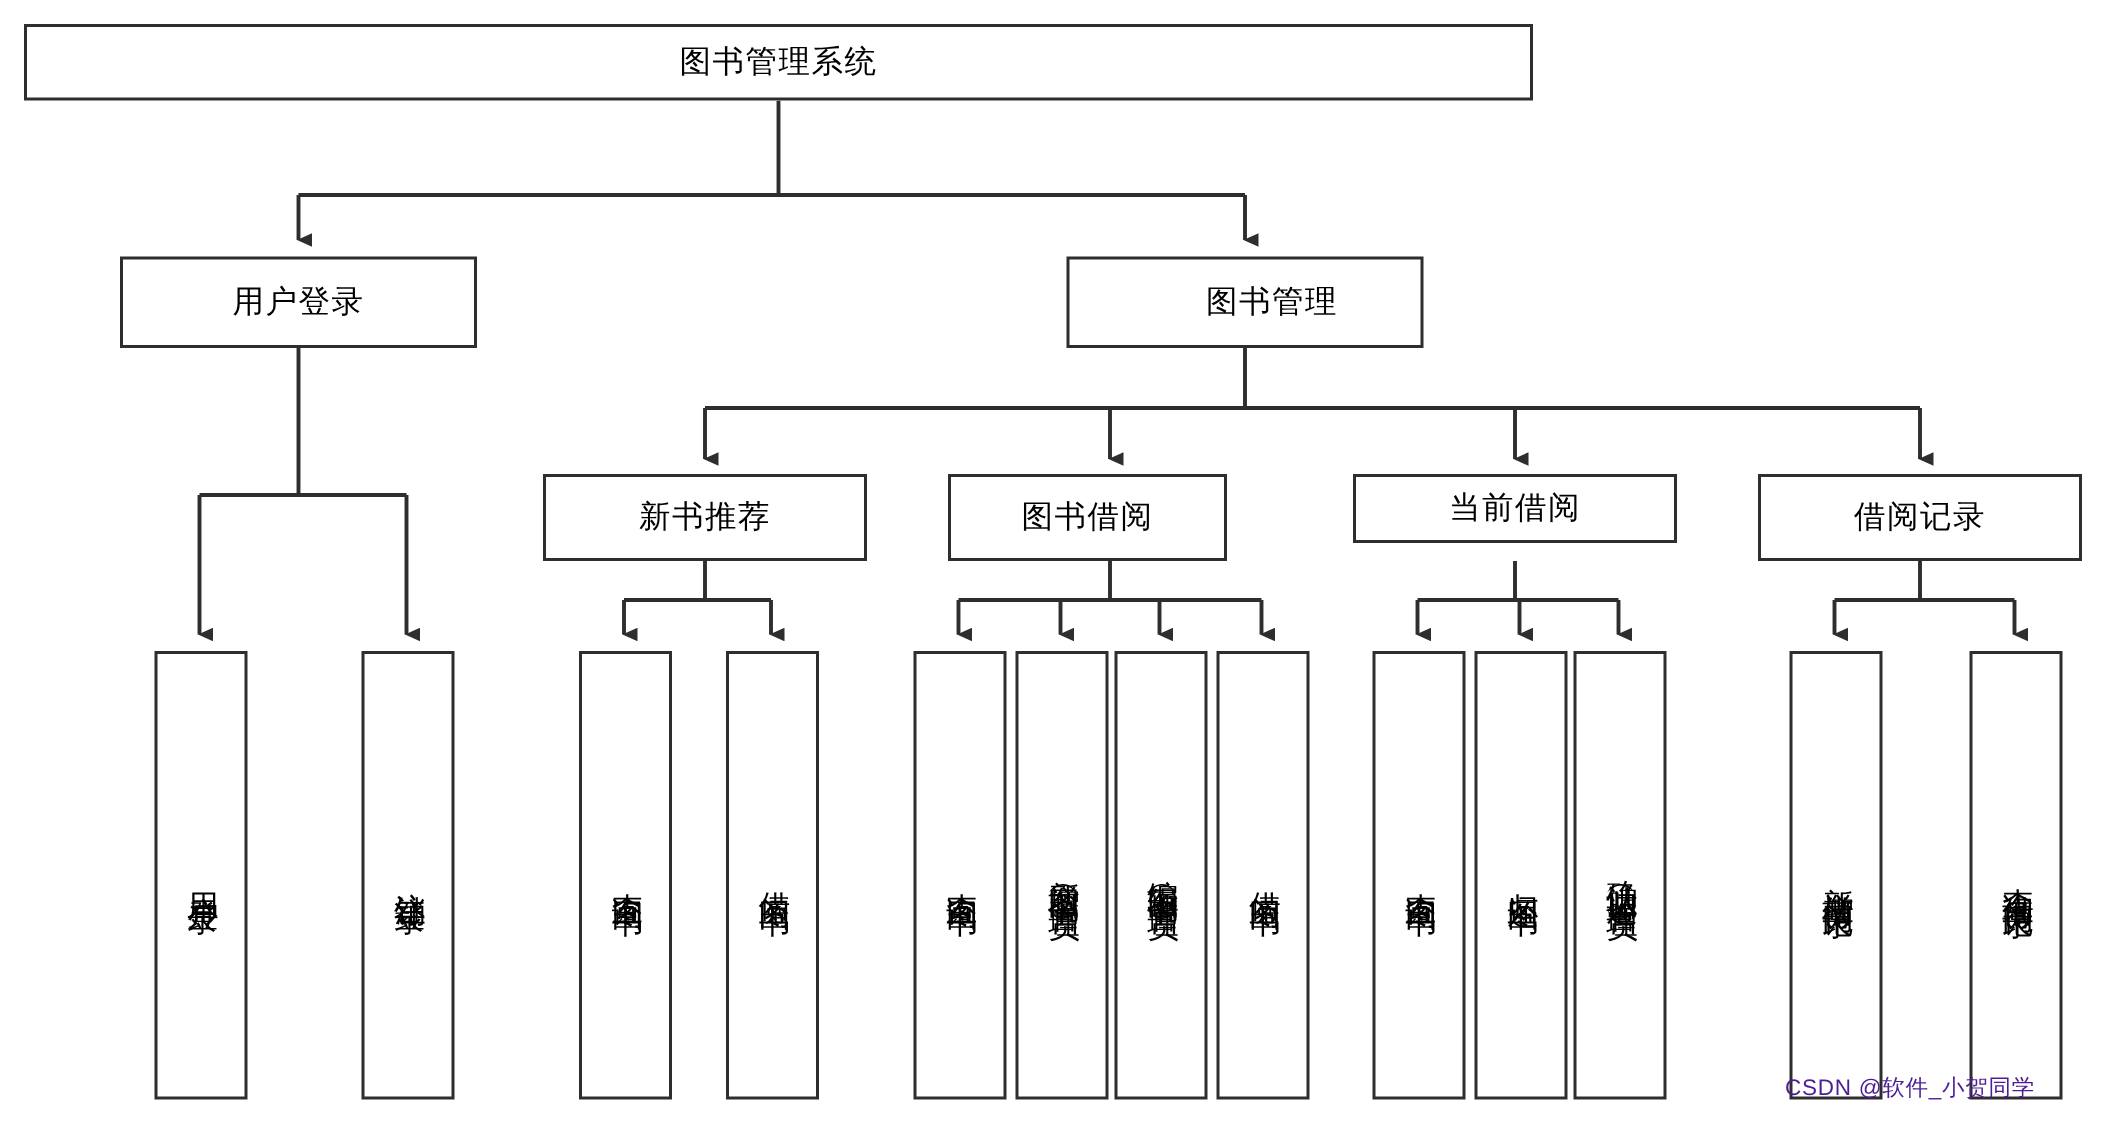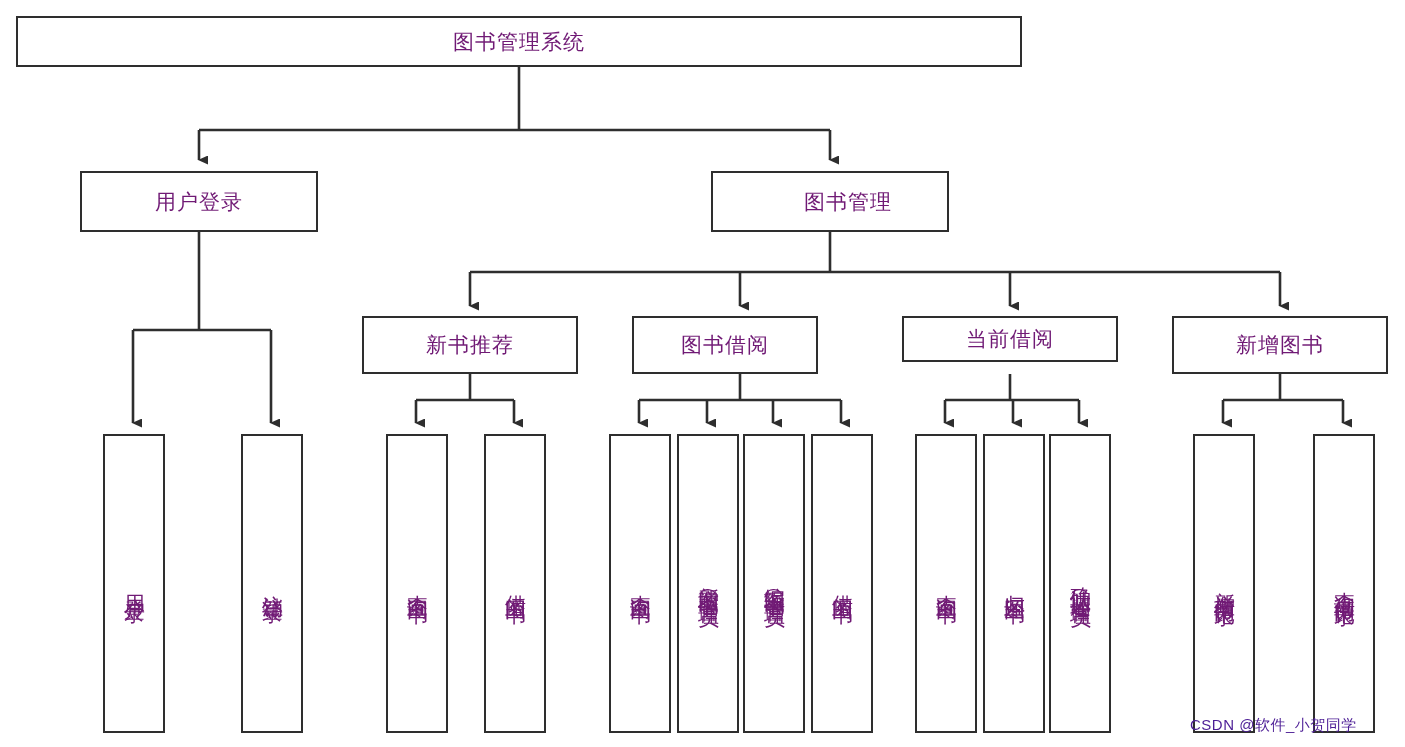--- a/index.html
+++ b/index.html
@@ -25,21 +25,21 @@
     height: 747px;
   }
   .node {
     position: absolute;
     box-sizing: border-box;
     background: #ffffff;
     border: 2px solid #2e2e2e;
     display: flex;
     align-items: center;
     justify-content: center;
-    color: #701a75;
+    color: #000000;
   }
   .node .label {
     text-align: center;
     line-height: 1.12;
     white-space: pre-line;
   }
   .node.horiz .label {
     font-size: 21px;
     letter-spacing: 1px;
   }
@@ -137,21 +137,21 @@
   <div class="node horiz" style="left:362px; top:316px; width:216px; height:58px;">
     <span class="label">新书推荐</span>
   </div>
   <div class="node horiz" style="left:632px; top:316px; width:186px; height:58px;">
     <span class="label">图书借阅</span>
   </div>
   <div class="node horiz" style="left:902px; top:316px; width:216px; height:46px;">
     <span class="label">当前借阅</span>
   </div>
   <div class="node horiz" style="left:1172px; top:316px; width:216px; height:58px;">
-    <span class="label">新增图书</span>
+    <span class="label">借阅记录</span>
   </div>
 
   <div class="node vert" style="left:103px; top:434px; width:62px; height:299px;">
     <span class="label">用户登录</span>
   </div>
   <div class="node vert" style="left:241px; top:434px; width:62px; height:299px;">
     <span class="label">注销登录</span>
   </div>
 
   <div class="node vert" style="left:386px; top:434px; width:62px; height:299px;">

